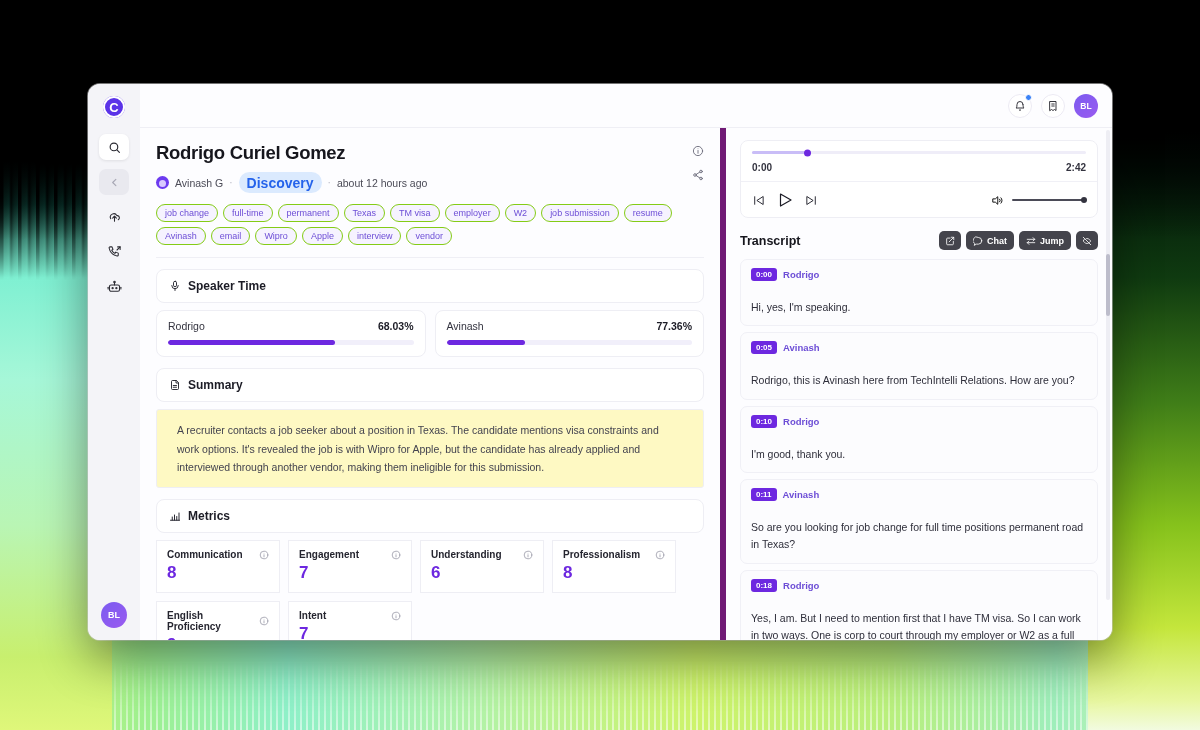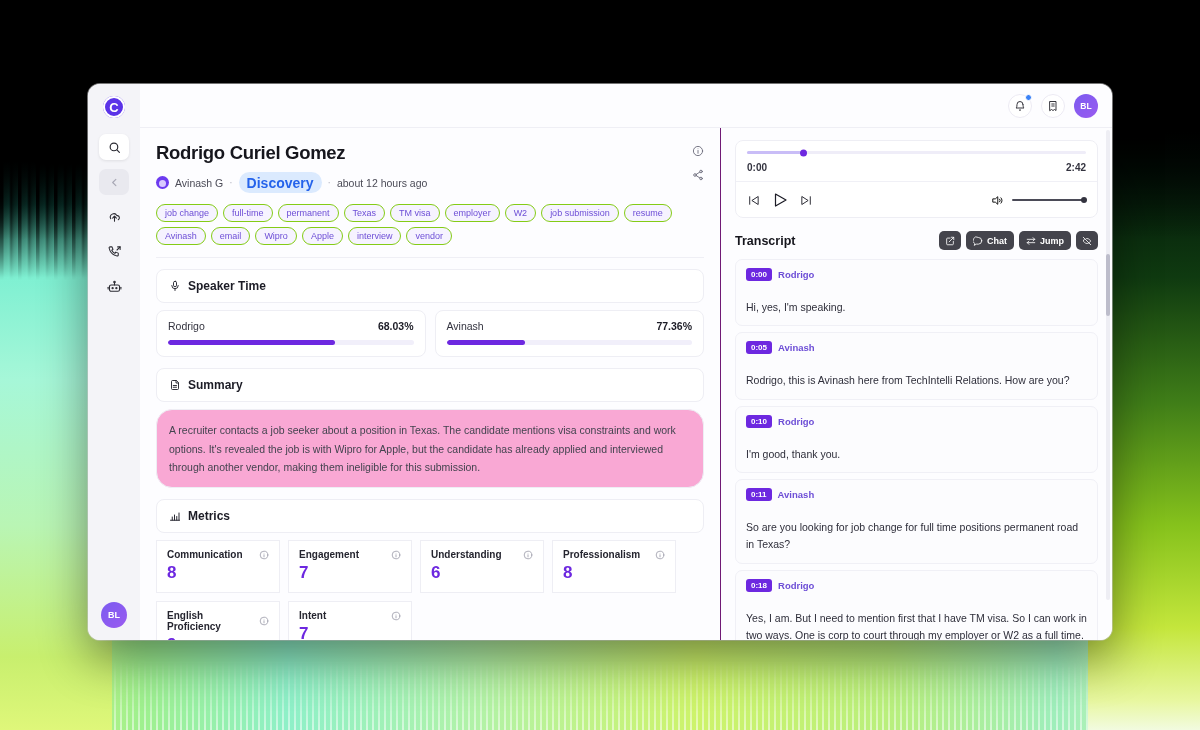--- a/index.html
+++ b/index.html
@@ -185,22 +185,22 @@
   .speaker-top { display: flex; justify-content: space-between; font-size: 10.5px; }
   .speaker-name { color: #33333f; }
   .speaker-pct { color: #1c1c26; font-weight: 600; }
   .bar-track {
     height: 5px; border-radius: 3px; background: #f1effa;
     margin-top: 8px; overflow: hidden;
   }
   .bar-fill { height: 100%; border-radius: 3px; background: #6d28e0; }
 
   .summary-body {
-    background: #f9a8d4; border: 1px solid #eeeef4; border-radius: 16px;
-    margin-top: 7px; padding: 11px 12px;
+    background: #fef9c3; border: 1px solid #eeeef4; border-radius: 3px;
+    margin-top: 7px; padding: 11px 20px;
     font-size: 10.5px; line-height: 1.75; color: #43434f;
   }
 
   .metric-grid {
     display: flex; flex-wrap: wrap; gap: 8px; margin-top: 7px;
   }
   .metric-card {
     width: 124px; background: #fff; border: 1px solid #eeeef4;
     border-radius: 0; padding: 8px 10px 9px;
   }
@@ -209,21 +209,21 @@
   .metric-info { color: #9a9aa8; }
   .metric-value {
     font-size: 17px; font-weight: 700; color: #6d28e0; margin-top: 3px;
     letter-spacing: -0.5px;
   }
 
   
   .right {
     width: 392px; flex: 0 0 392px;
     background: #fdfdff;
-    border-left: 1px solid #701a75;
+    border-left: 6px solid #701a75;
     padding: 12px 14px 0 14px;
     display: flex; flex-direction: column; min-height: 0;
   }
   .player {
     background: #fff; border: 1px solid #eeeef4; border-radius: 8px;
     padding: 10px 11px 8px;
   }
   .seek-track {
     height: 3px; border-radius: 2px; background: #efedf8; position: relative;
   }

